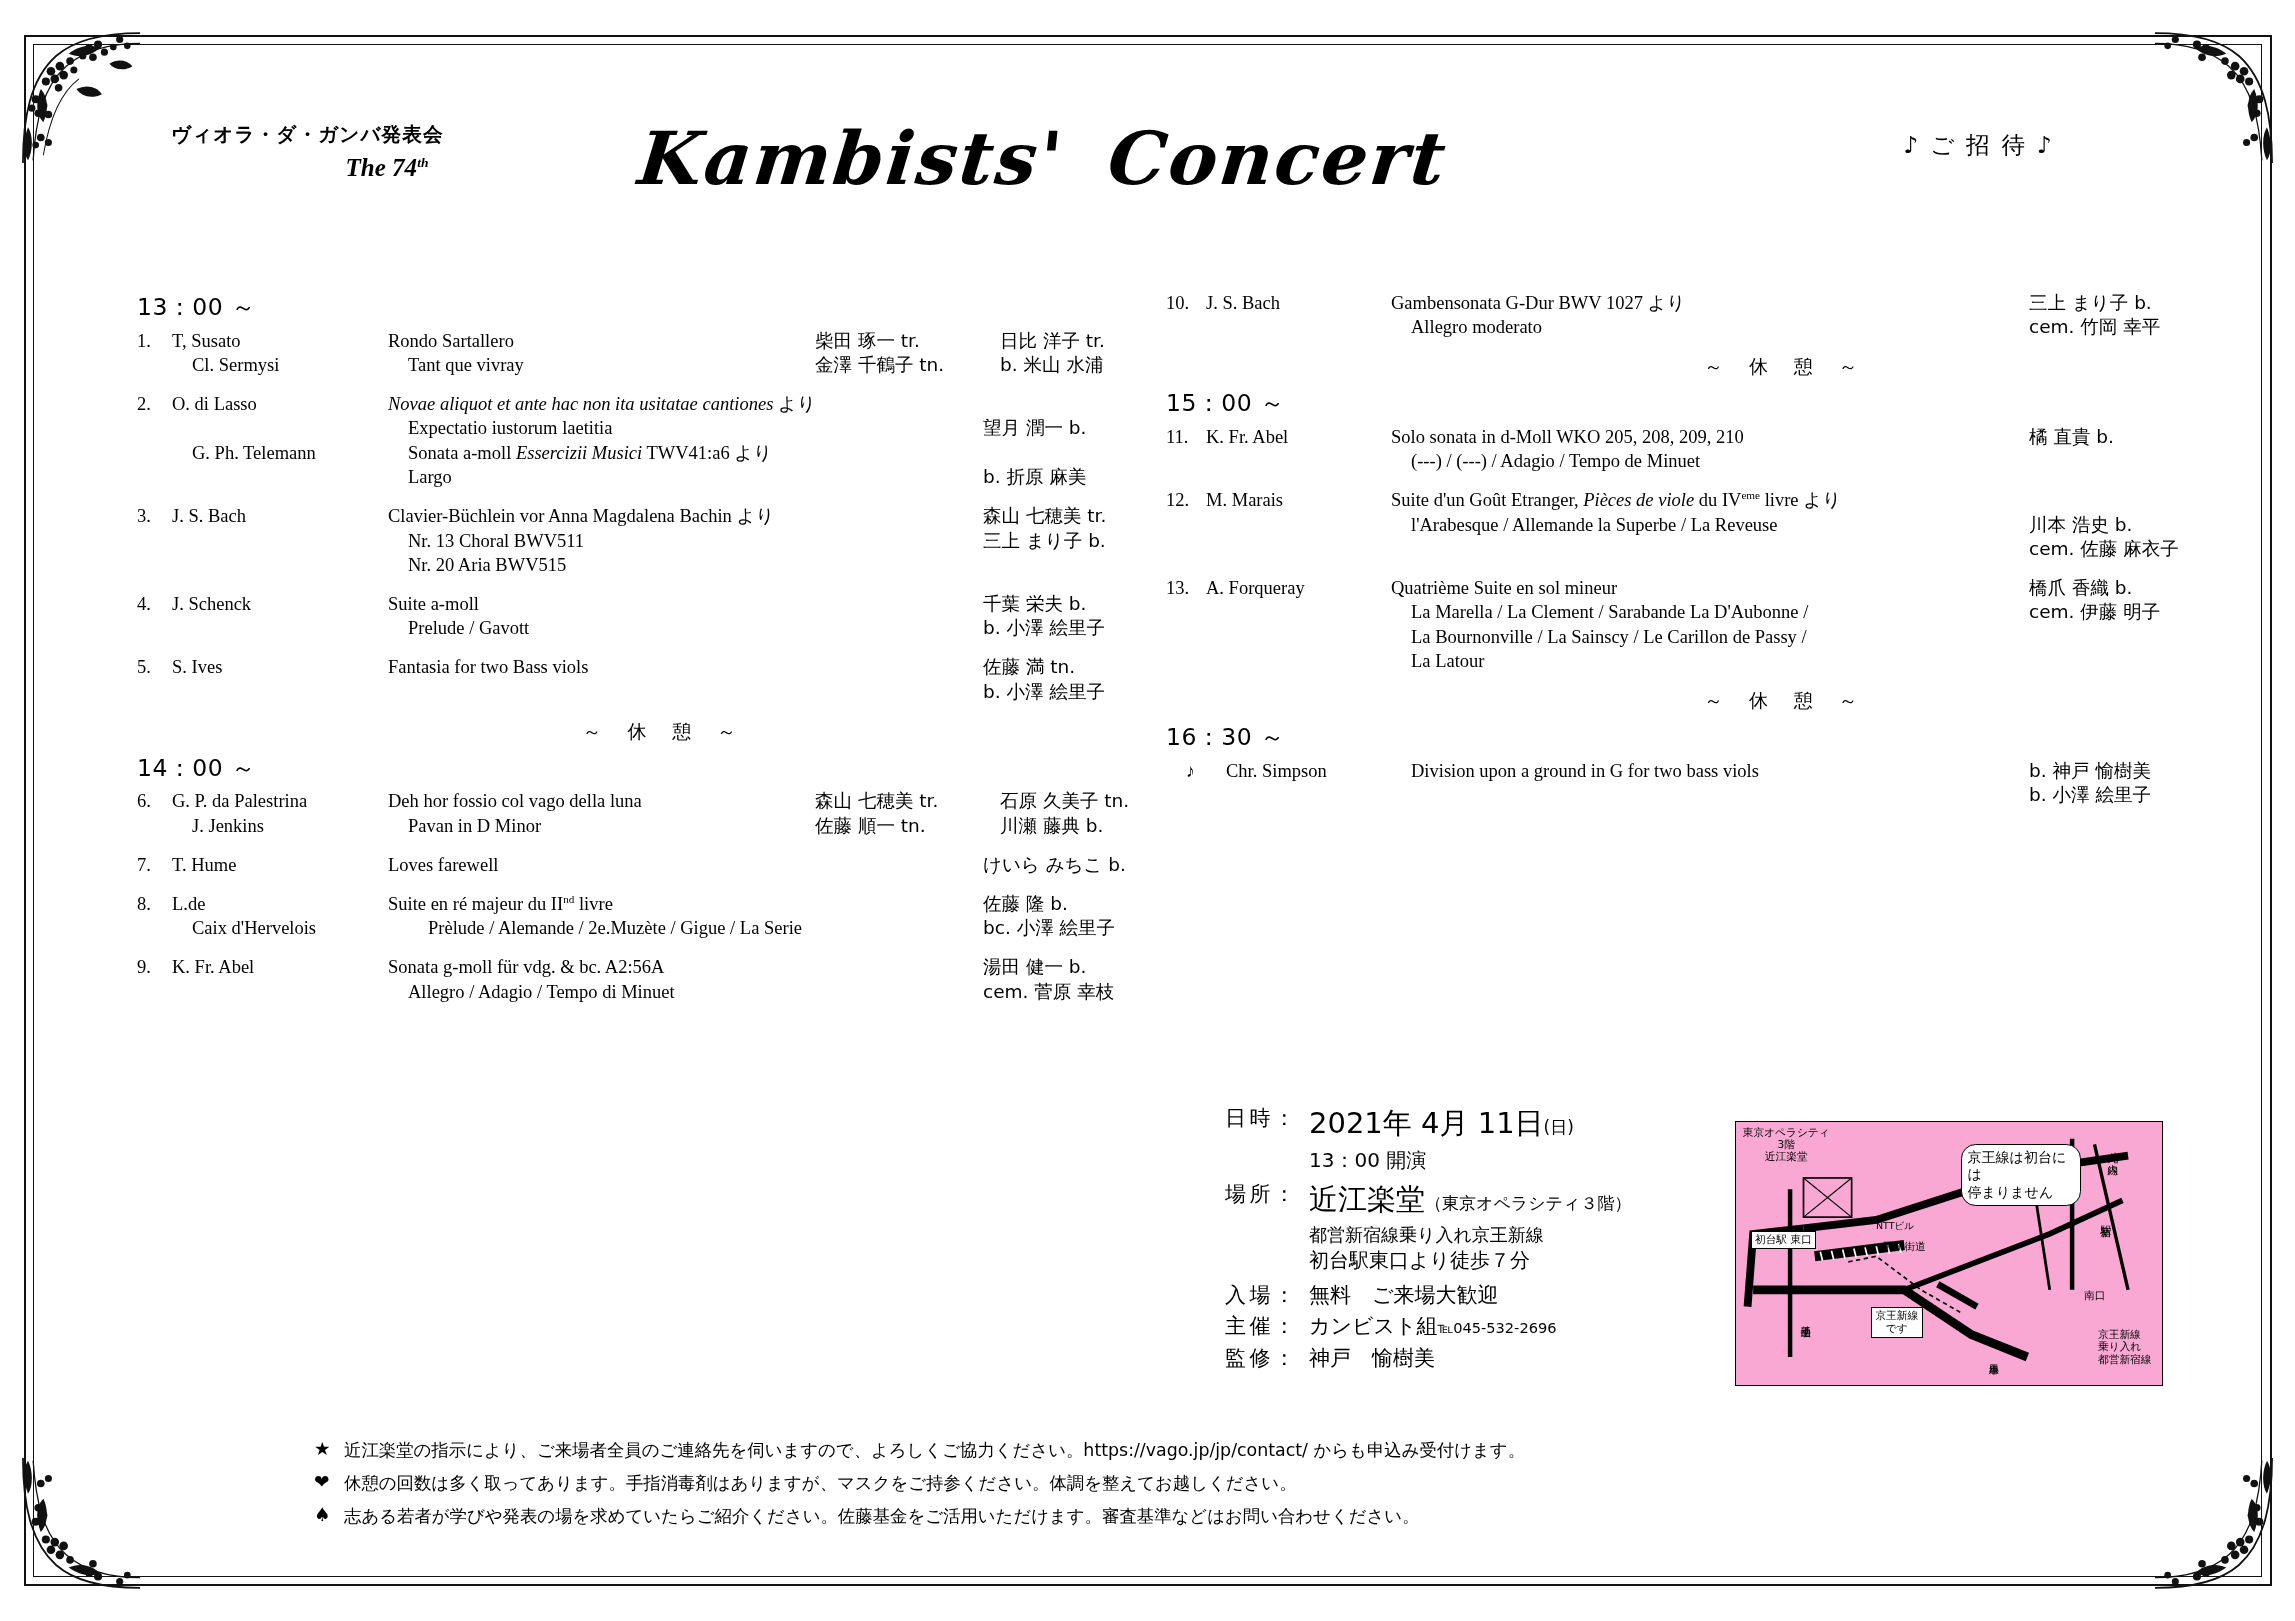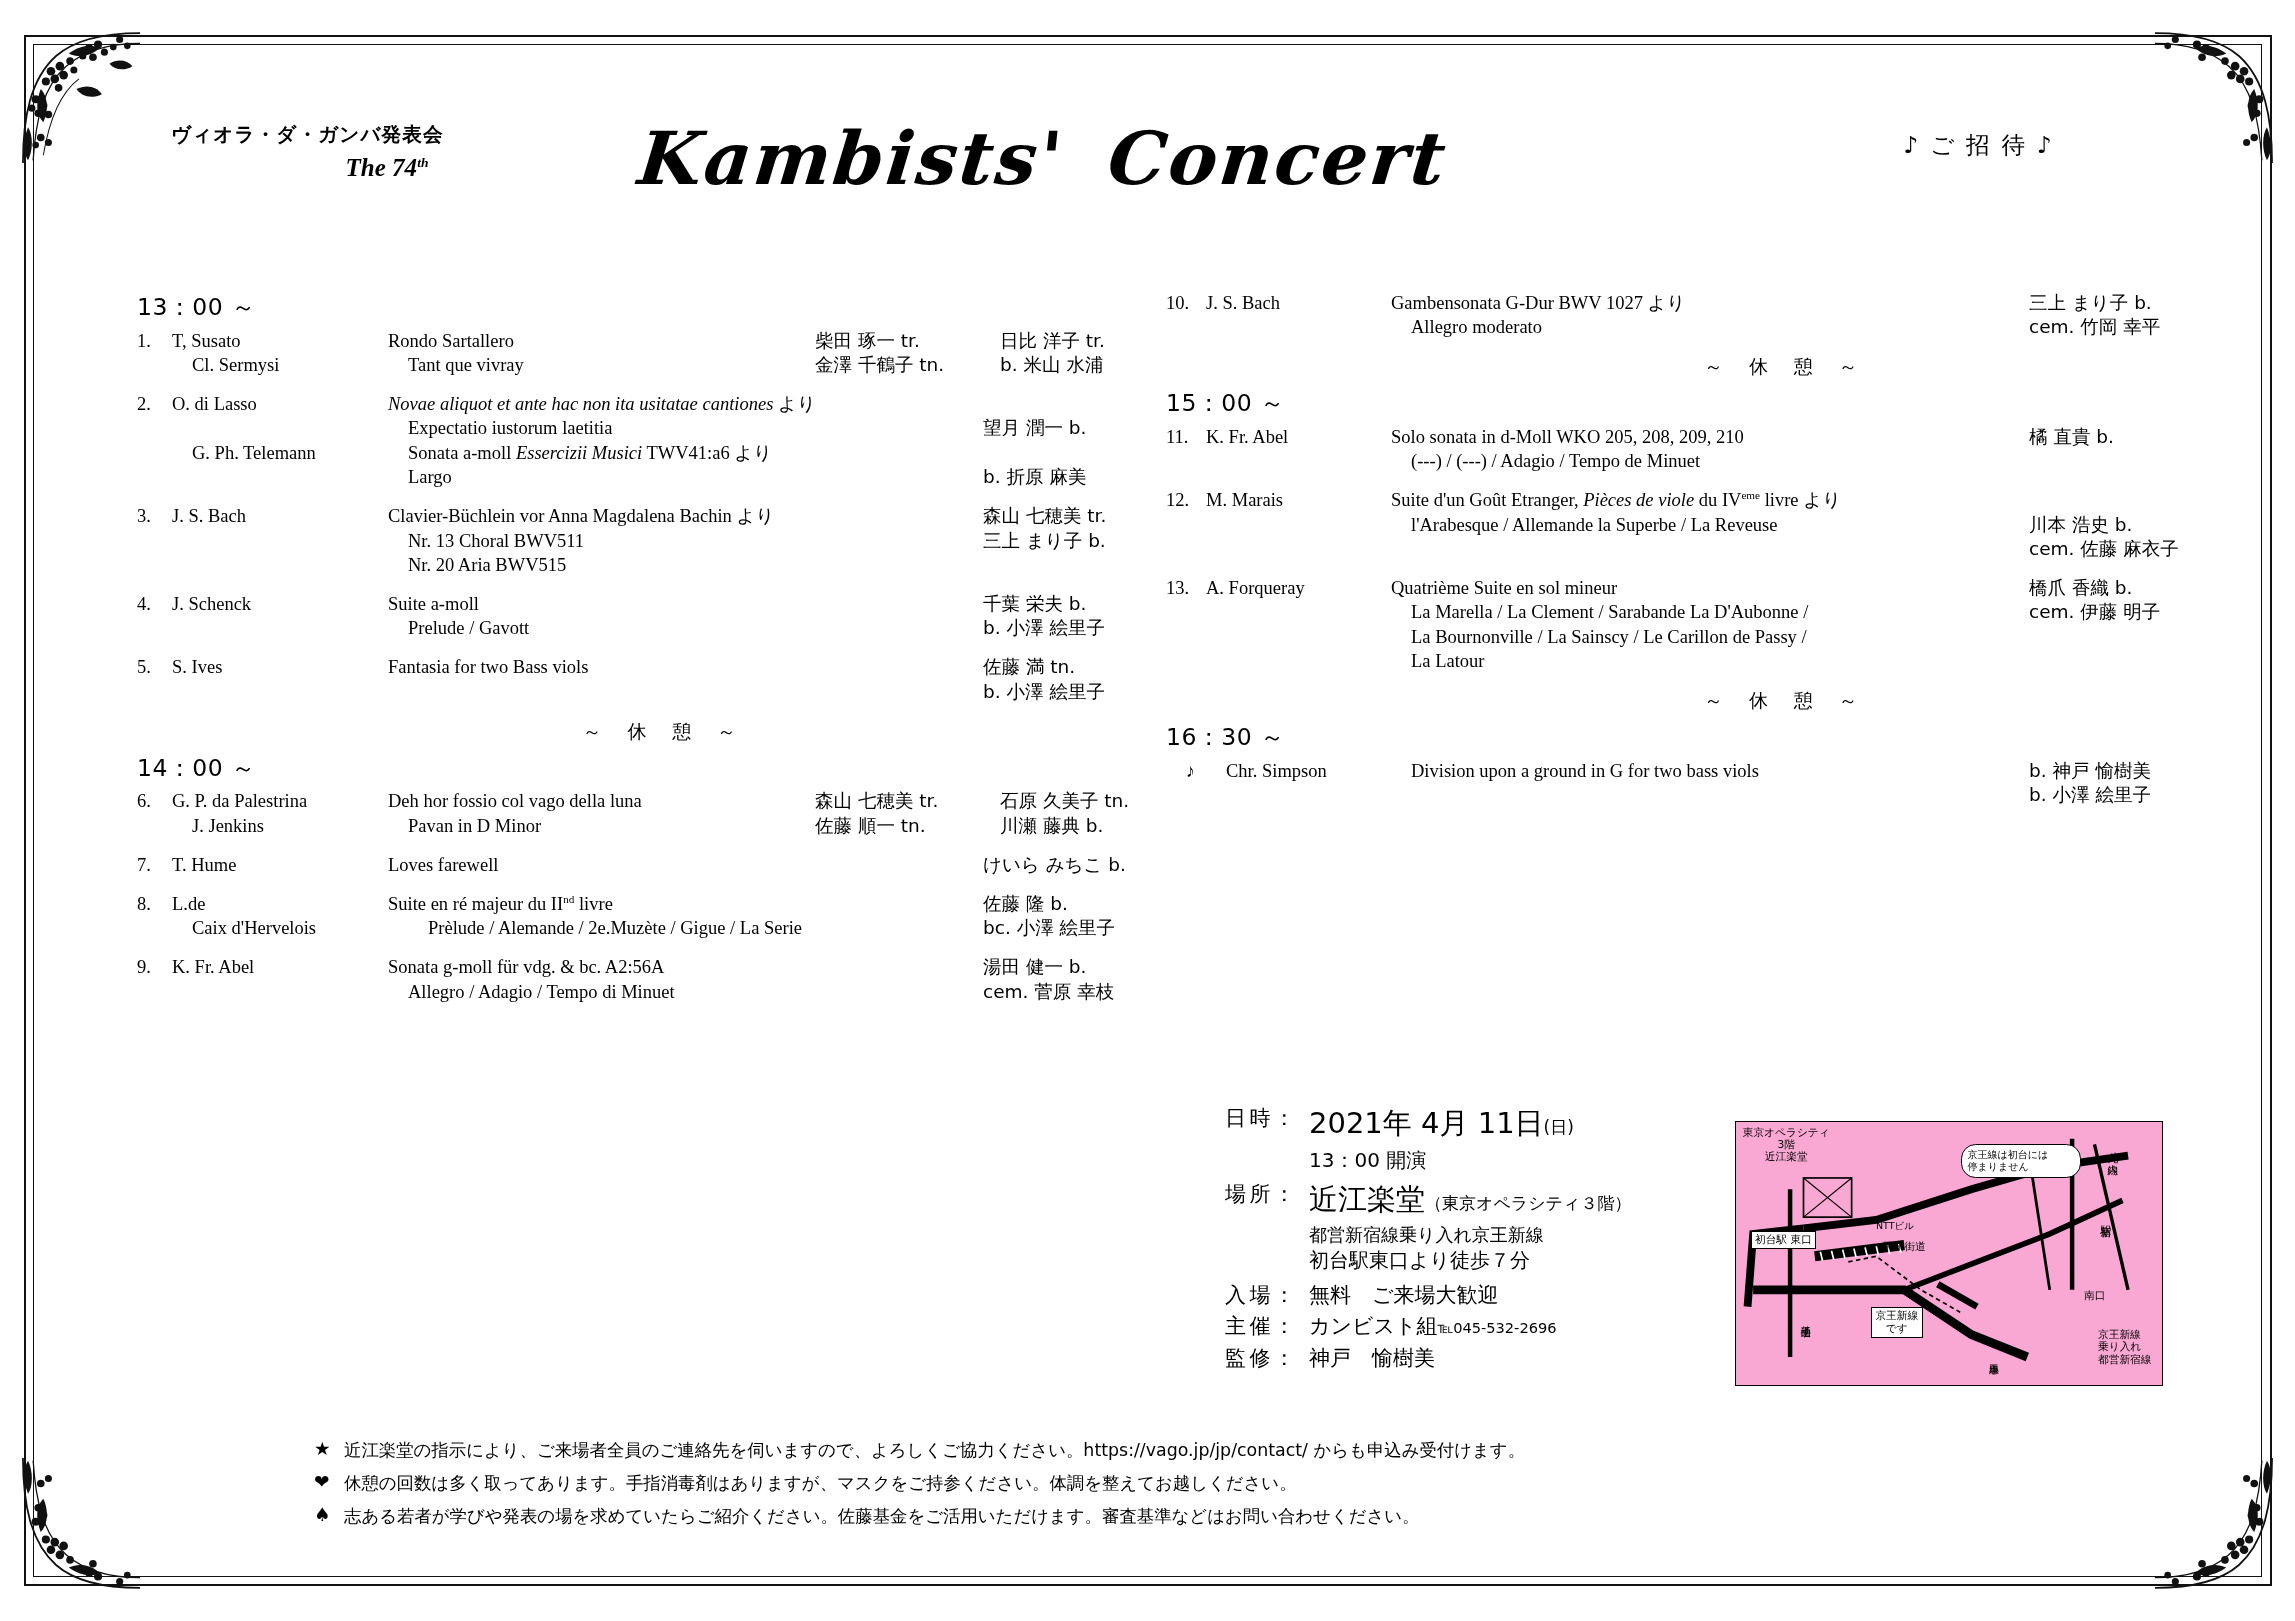--- a/index.html
+++ b/index.html
@@ -111,21 +111,21 @@
   
   .map{
     position:absolute;left:1735px;top:1121px;width:426px;height:263px;
     border:1.7px solid #000;background:#f9a8d4;overflow:hidden;
   }
   .map svg{position:absolute;left:0;top:0;}
   .map .lbl{position:absolute;font-family:"DejaVu Sans", sans-serif;font-size:10.7px;line-height:1.15;}
   .map .box{position:absolute;border:1.1px solid #000;background:#fff;
      font-family:"DejaVu Sans", sans-serif;font-size:10.7px;padding:1.7px 3.4px;line-height:1.2;}
   .map .bubble{position:absolute;border:1.1px solid #000;border-radius:14.6px;background:#fff;
-     font-family:"DejaVu Sans", sans-serif;font-size:10px;padding:3.4px 5.6px;line-height:1.25;}
+     font-family:"DejaVu Sans", sans-serif;font-size:14px;padding:3.4px 5.6px;line-height:1.25;}
 
   
   .notes{
     position:absolute;left:314px;top:1438px;width:1766px;
     font-family:"DejaVu Sans", sans-serif;
   }
   .note{display:flex;align-items:flex-start;font-size:17.4px;margin-bottom:9px;}
   .note .mk{width:30px;flex:none;font-size:18.5px;}
 </style>
 </head>

